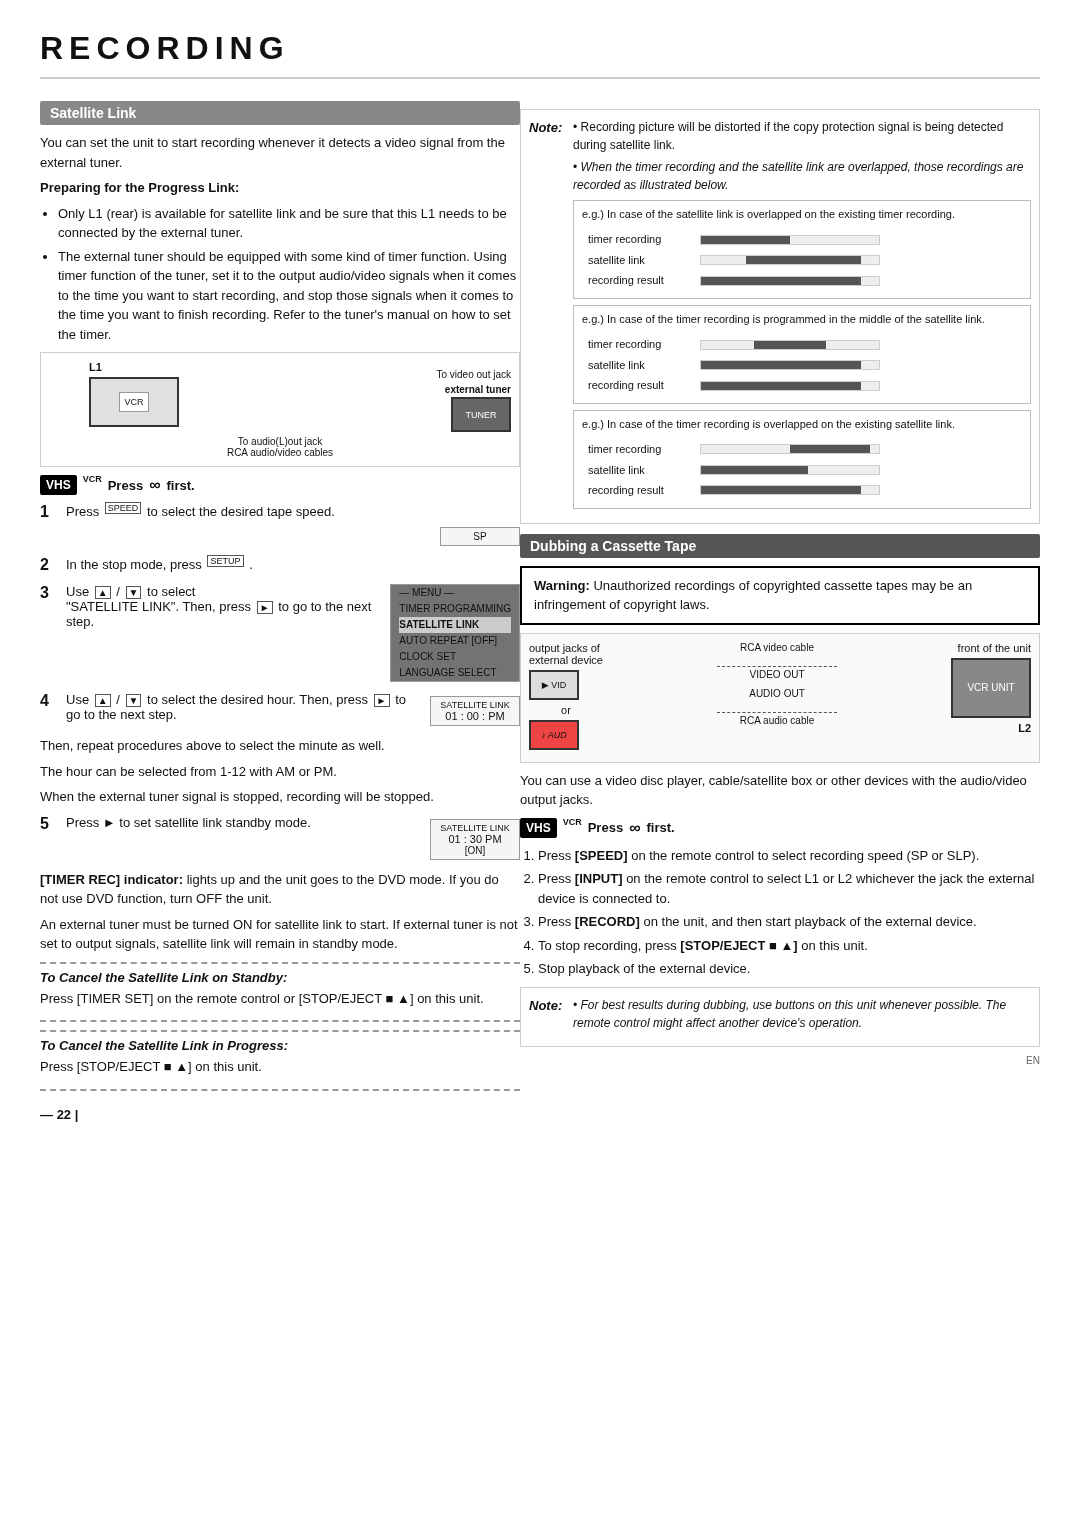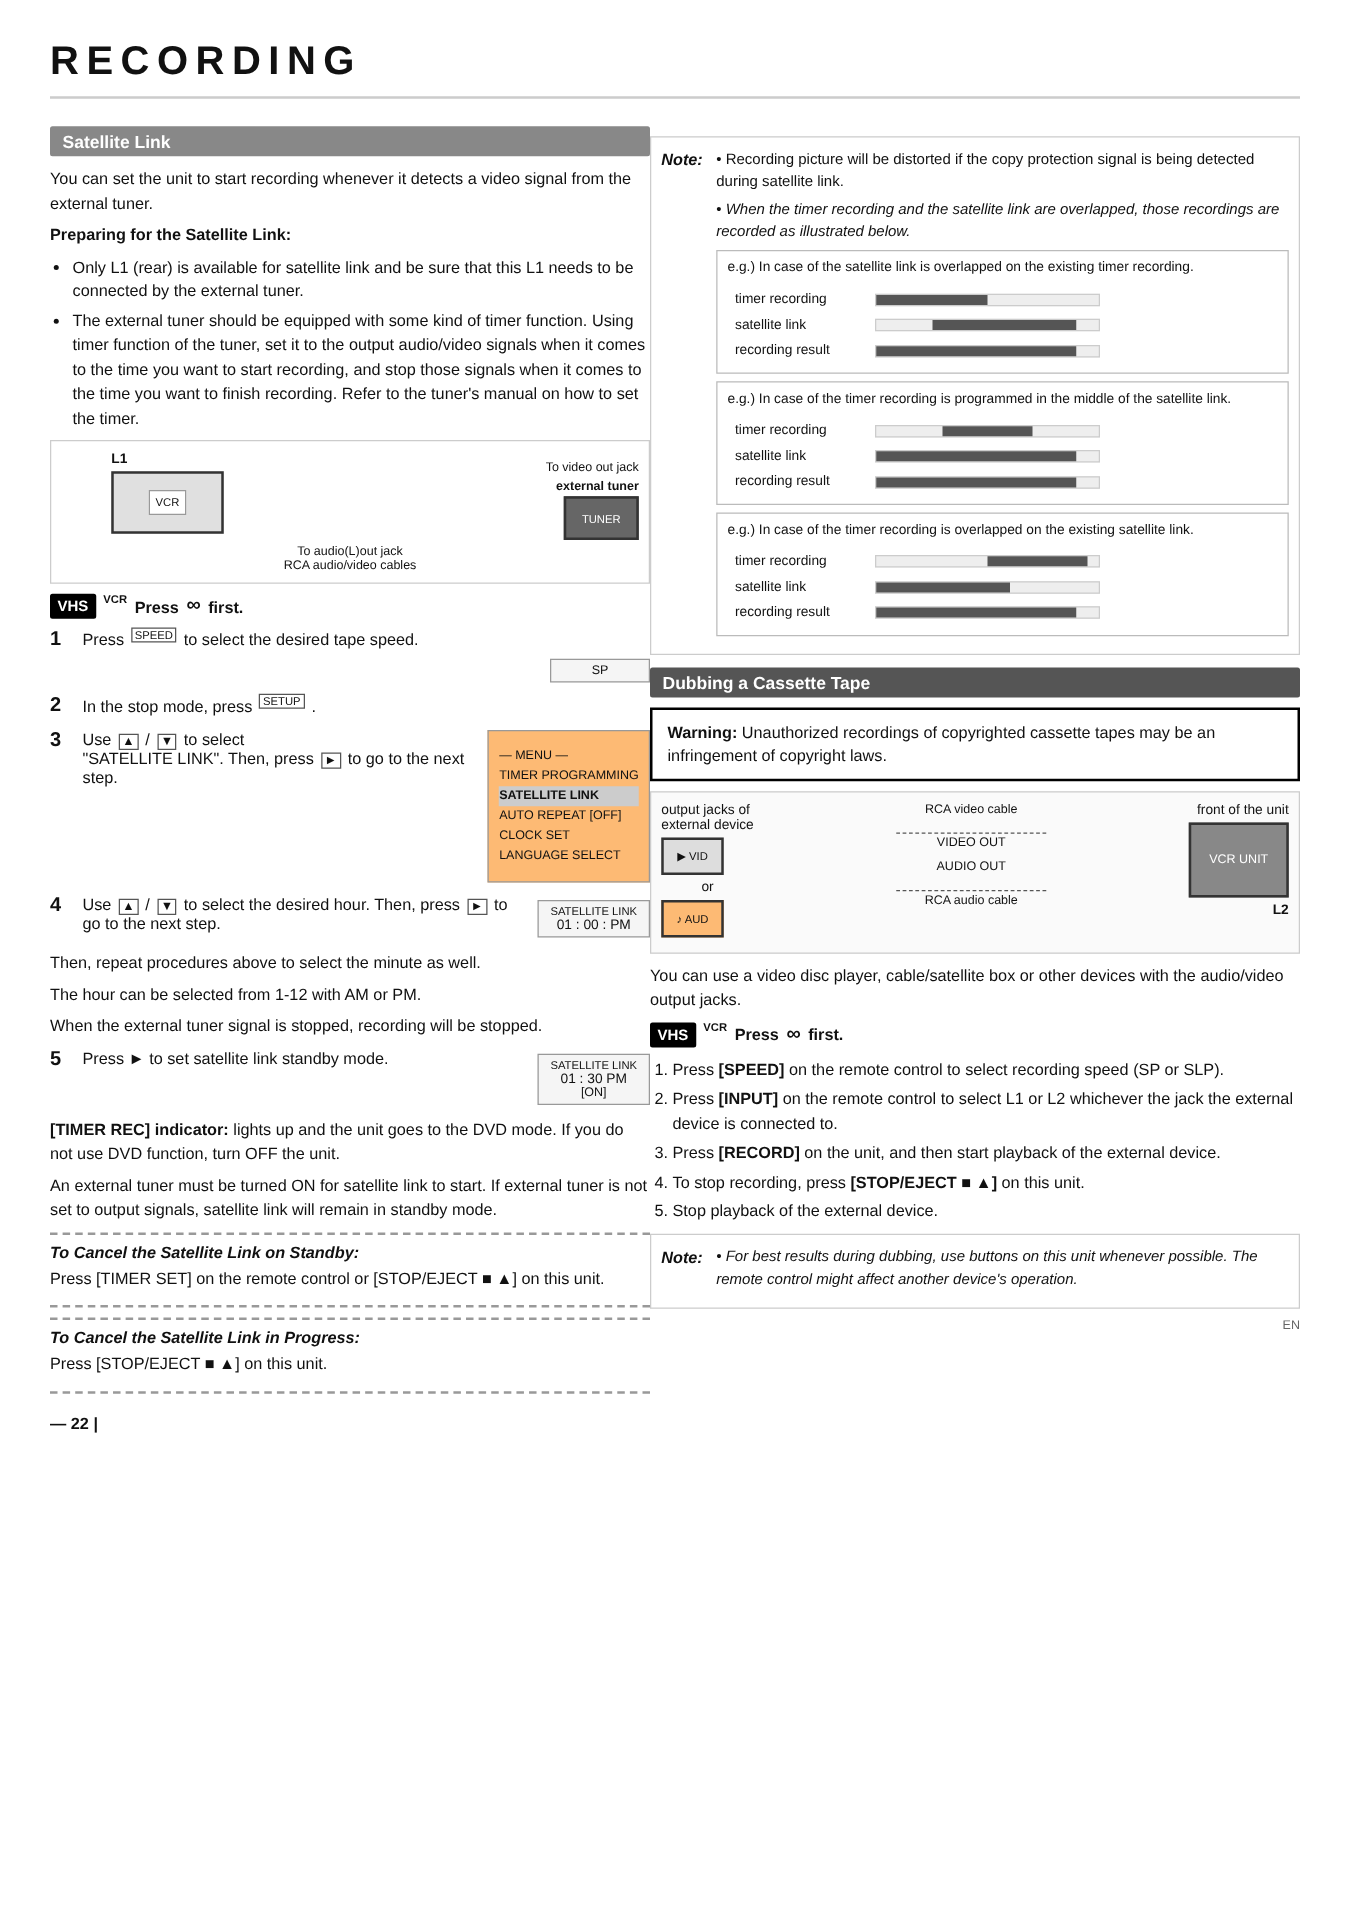--- a/index.html
+++ b/index.html
@@ -104,22 +104,22 @@
       background: #f5f5f5;
       margin-top: 4px;
       min-width: 80px;
       display: inline-block;
     }
 
     
     .menu-box {
       border: 1px solid #999;
       font-size: 10px;
-      padding: 12px 8px;
-      background: #fdba74;
+      padding: 0 8px;
+      background: #737373;
       display: inline-block;
       min-width: 110px;
     }
     .menu-box .menu-item { line-height: 1.6; }
     .menu-box .menu-item.selected { font-weight: bold; }
 
     
     .cancel-section {
       border-top: 2px dashed #999;
       border-bottom: 2px dashed #999;
@@ -219,21 +219,21 @@
 <h1 class="page-title">RECORDING</h1>
 
 <div class="two-col">
 
   <div class="col-left">
 
     <div class="section-header">Satellite Link</div>
 
     <p>You can set the unit to start recording whenever it detects a video signal from the external tuner.</p>
 
-    <p class="bold">Preparing for the Satellite Link:</p>
+    <p class="bold">Preparing for the Progress Link:</p>
     <ul class="bullet-list">
       <li>Only L1 (rear) is available for satellite link and be sure that this L1 needs to be connected by the external tuner.</li>
       <li>The external tuner should be equipped with some kind of timer function. Using timer function of the tuner, set it to the output audio/video signals when it comes to the time you want to start recording, and stop those signals when it comes to the time you want to finish recording. Refer to the tuner's manual on how to set the timer.</li>
     </ul>
 
     <div class="diagram-box">
       <div style="display:flex; justify-content:space-between; align-items:flex-start; font-size:11px;margin-left:40px;">
         <div style="text-align:left;">
           <div style="font-weight:bold;">L1</div>
 
@@ -485,21 +485,21 @@
     </div>
 
     <div class="connection-diagram">
       <div style="display:flex; justify-content:space-between; font-size:11px; align-items:flex-start;">
         <div>
           <div>output jacks of</div>
           <div>external device</div>
 
           <div style="border:2px solid #333; width:50px; height:30px; background:#ddd; margin:4px 0; display:flex; align-items:center; justify-content:center; font-size:9px;">▶ VID</div>
           <div style="text-align:center;">or</div>
-          <div style="border:2px solid #333; width:50px; height:30px; background:#fdba74; margin:4px 0; display:flex; align-items:center; justify-content:center; font-size:9px;">♪ AUD</div>
+          <div style="border:2px solid #333; width:50px; height:30px; background:#ef4444; margin:4px 0; display:flex; align-items:center; justify-content:center; font-size:9px;font-style:italic;">♪ AUD</div>
         </div>
         <div style="text-align:center; font-size:10px;">
           <div>RCA video cable</div>
           <div style="height:12px; border-bottom:1px dashed #555; width:120px; margin:2px auto;"></div>
           <div>VIDEO OUT</div>
           <div style="margin-top:8px;">AUDIO OUT</div>
           <div style="height:12px; border-bottom:1px dashed #555; width:120px; margin:2px auto;"></div>
           <div>RCA audio cable</div>
         </div>
         <div style="text-align:right;">

